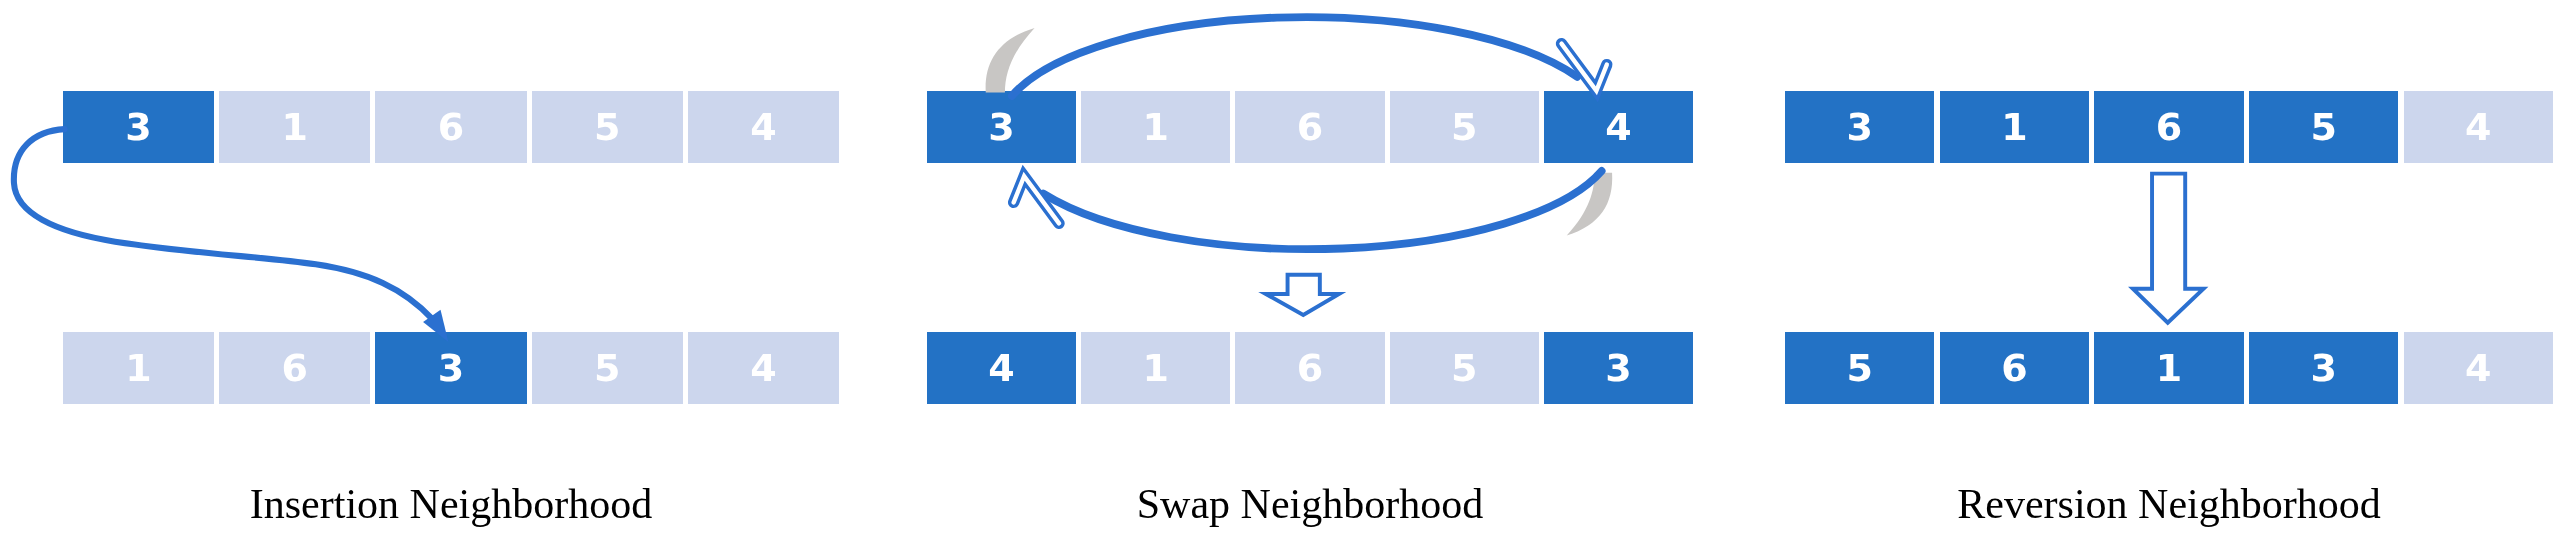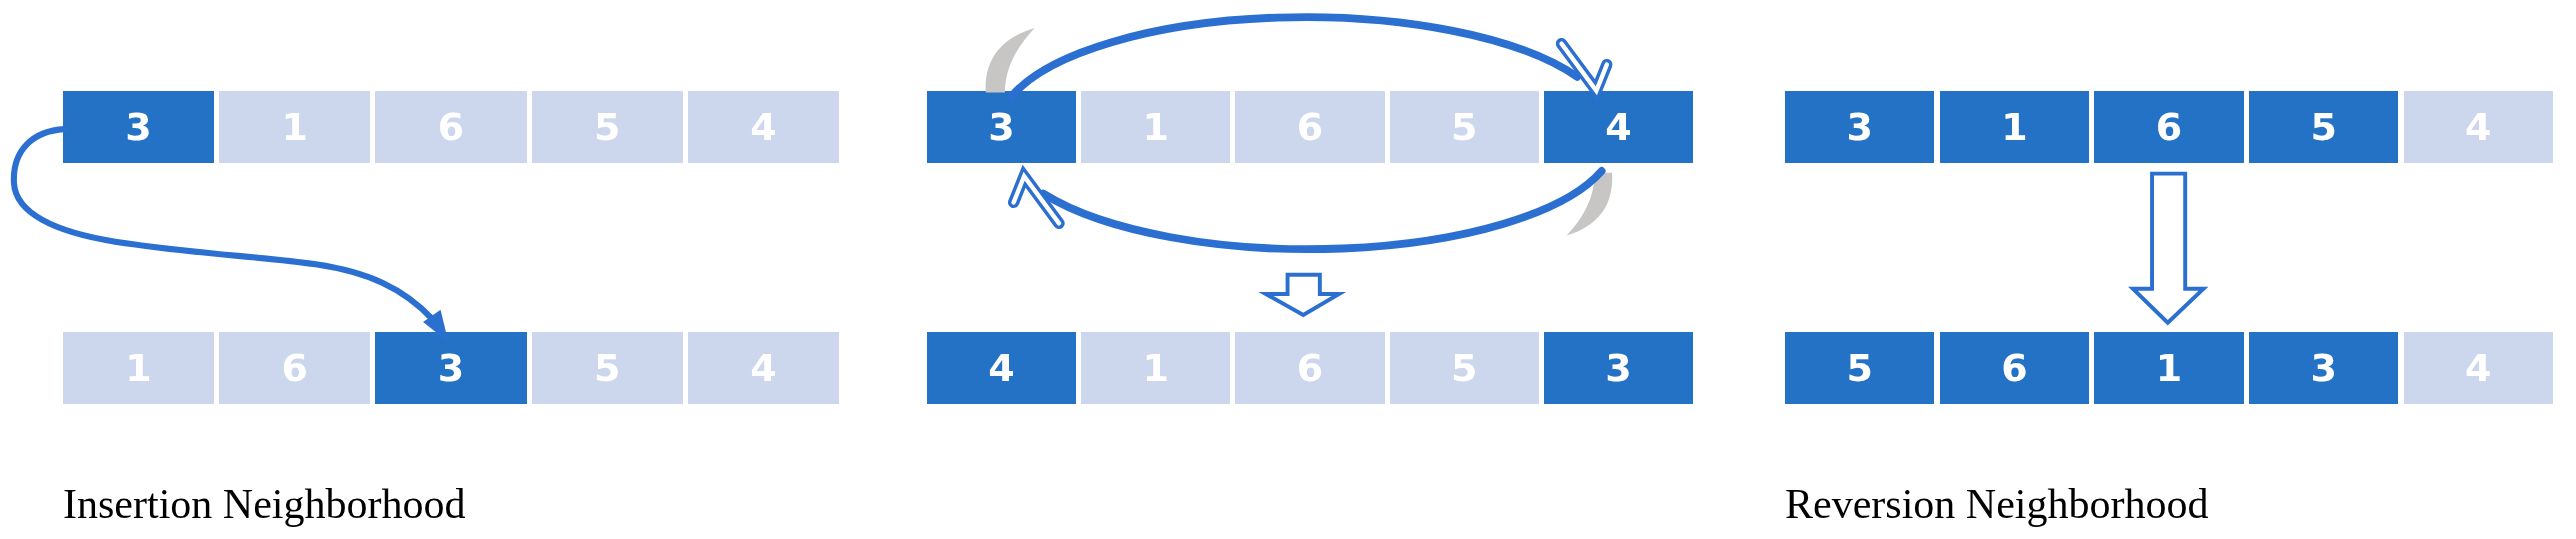--- a/index.html
+++ b/index.html
@@ -26,20 +26,21 @@
     font-family:"DejaVu Sans", sans-serif;
     font-weight:bold;
     font-size:38px;
     line-height:72px;
   }
   .cell.dark{ background:var(--cell-highlight,#2372c5); }
   .panel-label{
     position:absolute;
     top:480px;
     height:58px;
+    text-align:center;
     font-family:"Liberation Serif", serif;
     font-size:42px;
     color:var(--label-text,#000);
     white-space:nowrap;
   }
   svg.overlay{
     position:absolute;
     left:0;top:0;
     pointer-events:none;
   }
@@ -79,20 +80,21 @@
     <div class="cell">5</div>
     <div class="cell dark">4</div>
   </div>
   <div class="row" style="left:927px;top:332px;width:766px;">
     <div class="cell dark">4</div>
     <div class="cell">1</div>
     <div class="cell">6</div>
     <div class="cell">5</div>
     <div class="cell dark">3</div>
   </div>
+  <div class="panel-label" style="left:927px;width:766px;">Swap Neighborhood</div>
 
   <div class="row" style="left:1785px;top:91px;width:768px;">
     <div class="cell dark">3</div>
     <div class="cell dark">1</div>
     <div class="cell dark">6</div>
     <div class="cell dark">5</div>
     <div class="cell">4</div>
   </div>
   <div class="row" style="left:1785px;top:332px;width:768px;">
     <div class="cell dark">5</div>

